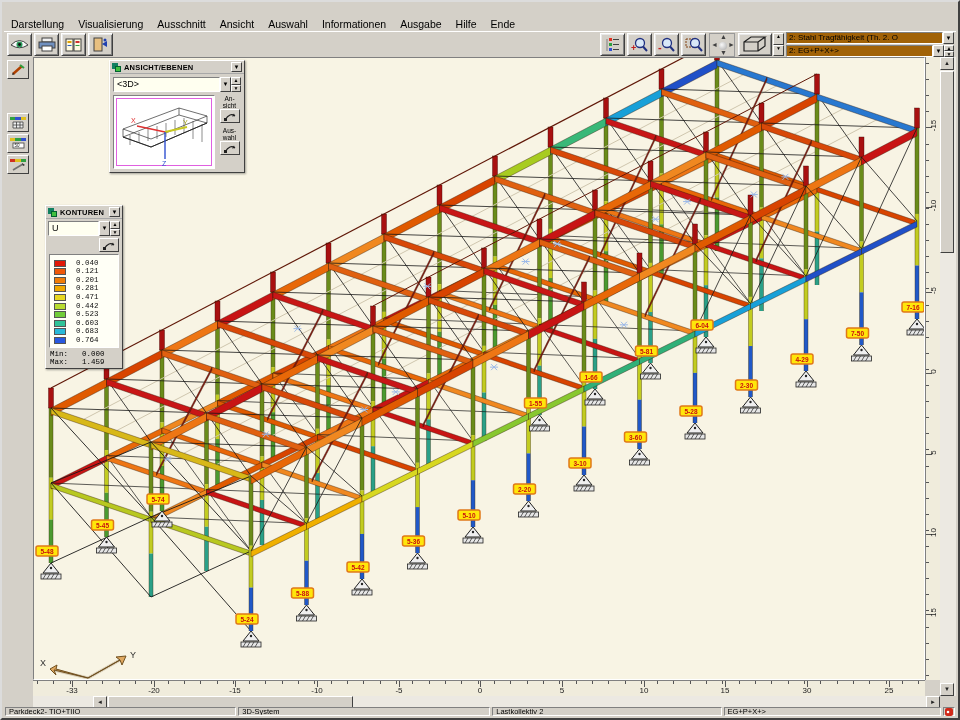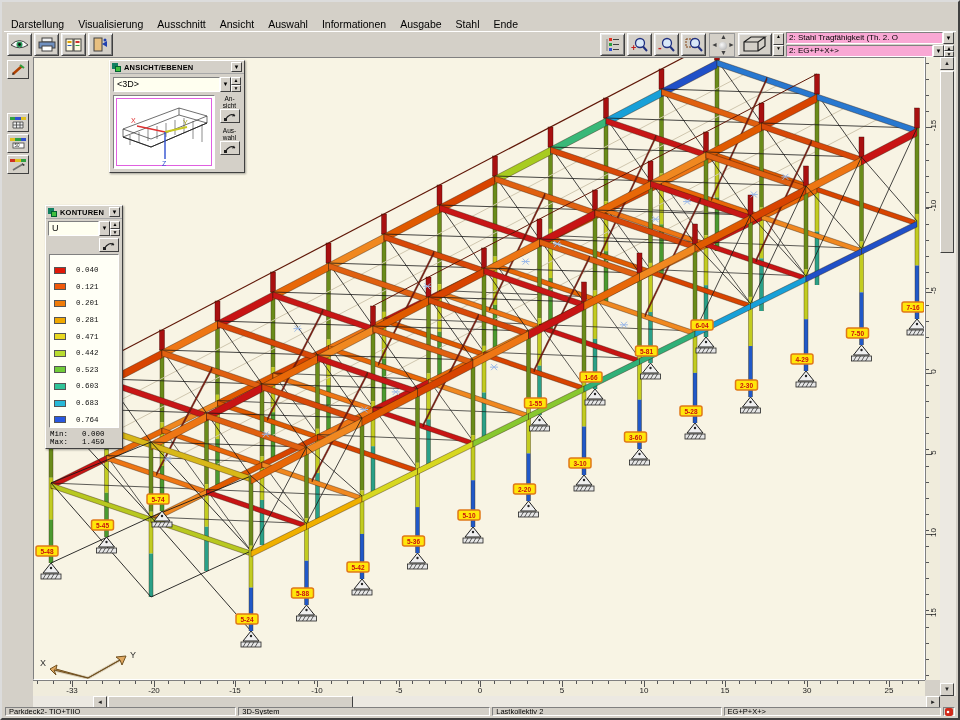--- a/index.html
+++ b/index.html
@@ -35,21 +35,21 @@
     border-color:#fff #404040 #404040 #fff; box-shadow:inset 1px 1px 0 #e8e8e8, inset -1px -1px 0 #808080;
     display:flex; align-items:center; justify-content:center; }
   .tb-group-l { display:flex; margin-left:2px; }
   .tb-spring { flex:1; }
   .pan-pad { width:26px; height:24px; position:relative; background:#d4d0c8; border:1px solid #999; margin:0 2px;}
   .pan-pad span { position:absolute; font-size:7px; color:#404040; }
   .pan-pad .pc { left:9px; top:8px; width:8px; height:8px; border-radius:50%;
     background:radial-gradient(circle at 35% 35%, #f8f8f8, #a8a8a8); position:absolute;}
   .combo-stack { width:168px; margin:0 2px; display:flex; flex-direction:column; gap:1px; }
   .combo { display:flex; height:12px; }
-  .combo .cval { flex:1; background:#f9a8d4; border:1px solid; border-color:#808080 #fff #fff #808080;
+  .combo .cval { flex:1; background:#a16207; border:1px solid; border-color:#808080 #fff #fff #808080;
     font-size:8px; line-height:10px; padding:0 2px; white-space:nowrap; overflow:hidden; }
   .drop-btn { width:11px; height:12px; background:#d4d0c8; border:1px solid;
     border-color:#fff #404040 #404040 #fff; font-size:6px; line-height:10px; text-align:center; color:#000;}
   .spinner { width:10px; display:flex; flex-direction:column; }
   .spinner b { flex:1; background:#d4d0c8; border:1px solid; border-color:#fff #404040 #404040 #fff;
     font-size:5px; line-height:4px; text-align:center; font-weight:normal; }
 
   
   .leftstrip { position:absolute; left:2px; top:55px; width:29px; bottom:2px; background:#d4d0c8; }
   .ls-btn { width:22px; height:19px; margin:2px 0 0 3px; background:#d4d0c8; border:1px solid;
@@ -103,21 +103,21 @@
     display:flex; align-items:center; justify-content:center; }
 
   .ansicht-body { display:flex; padding:0 3px 3px 3px; gap:3px; }
   .thumb { width:102px; height:74px; background:#fff; border:1px solid; border-color:#808080 #fff #fff #808080; padding:2px; }
   .thumb-inner { width:100%; height:100%; border:1px solid #e060e0; position:relative; }
   .ansicht-right { width:26px; display:flex; flex-direction:column; align-items:center; }
   .ansicht-right .lbl { font-size:6.5px; line-height:7px; text-align:center; white-space:pre-line; }
 
   .legend-box { margin:2px 3px; background:#fffff6; border:1px solid; border-color:#808080 #fff #fff #808080;
     padding:3px 2px; }
-  .legend-row { display:flex; align-items:center; height:8.6px;margin-top:8px; }
+  .legend-row { display:flex; align-items:flex-end; height:8.6px; }
   .legend-row .sw { width:12px; height:7px; margin-left:2px; border:1px solid #555; }
   .legend-row .lv { font-size:7.5px; font-family:"Liberation Mono", monospace; margin-left:10px; color:#111; }
   .minmax { display:flex; font-size:7.5px; font-family:"Liberation Mono", monospace; padding:0 4px; height:9px; align-items:center;}
   .minmax .v { margin-left:14px; }
 
   .compass { position:absolute; left:2px; top:592px; width:110px; height:36px; }
   svg text { font-family:"Liberation Sans", sans-serif; }
 </style>
 </head>
 <body>
@@ -126,21 +126,21 @@
 
 
   <div class="menubar" id="menubar">
       <span class="menu-item">Darstellung</span>
       <span class="menu-item">Visualisierung</span>
       <span class="menu-item">Ausschnitt</span>
       <span class="menu-item">Ansicht</span>
       <span class="menu-item">Auswahl</span>
       <span class="menu-item">Informationen</span>
       <span class="menu-item">Ausgabe</span>
-      <span class="menu-item">Stahl</span>
+      <span class="menu-item">Hilfe</span>
       <span class="menu-item">Ende</span>
     </div>
 
   <div class="toolbar">
     <div class="tb-group-l">
       <div class="tb-btn">
         <svg width="19" height="13" viewBox="0 0 19 13">
           <path d="M1,7 Q9.5,-2 18,7 Q9.5,12.5 1,7 Z" fill="#f8f8f8" stroke="#404040" stroke-width="1"></path>
           <circle cx="9.5" cy="6.5" r="3" fill="#2a9a5a"></circle>
             <circle cx="9.5" cy="6.5" r="1.4" fill="#101010"></circle>

